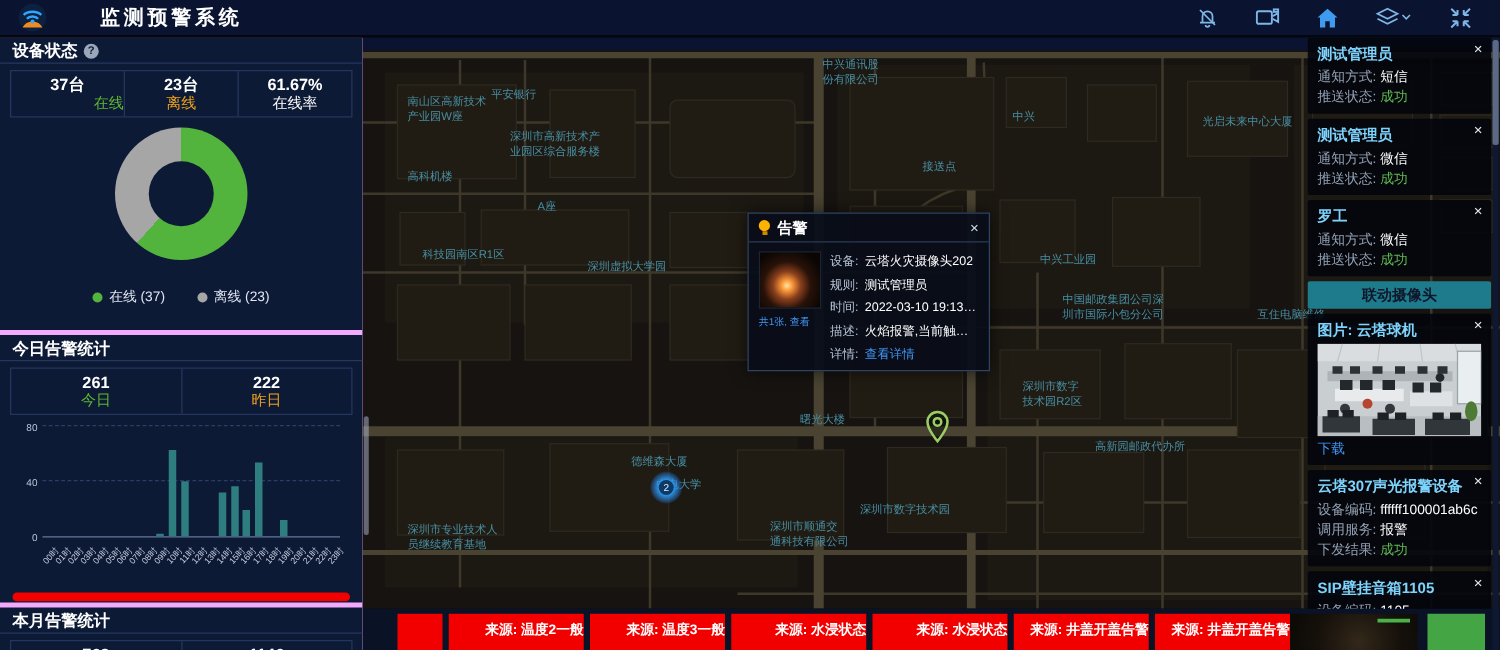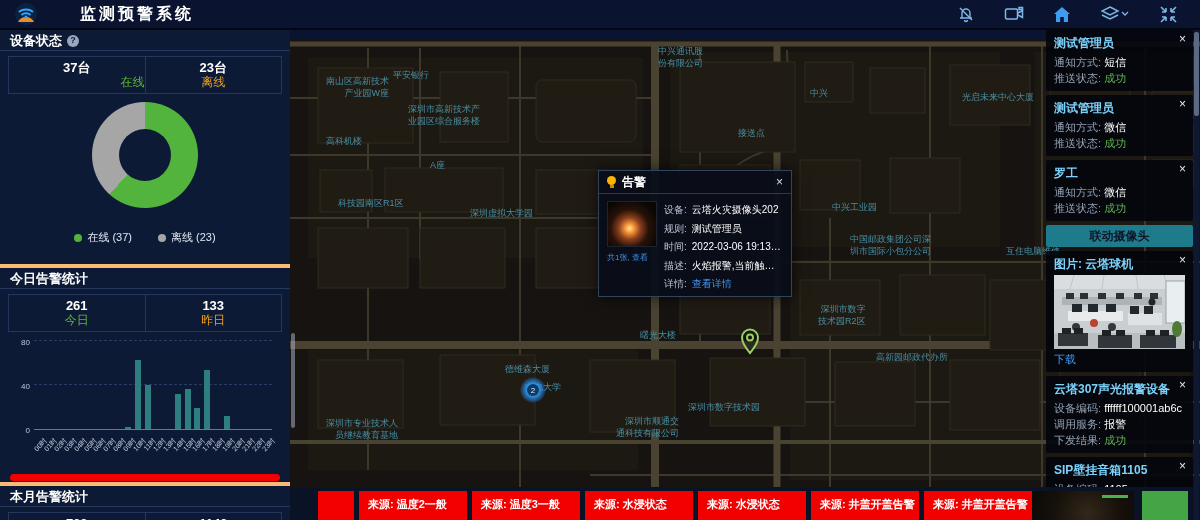--- a/index.html
+++ b/index.html
@@ -10,21 +10,21 @@
   
   .top-header{position:absolute;left:0;top:0;width:1200px;height:30px;background:#0a1430;
               border-bottom:2px solid #040710;display:flex;align-items:center;z-index:40;}
   .logo{margin-left:14px;width:24px;height:24px;}
   .app-title{margin-left:42px;font-size:16px;font-weight:bold;letter-spacing:3px;color:#fff;}
   .hdr-icons{margin-left:auto;margin-right:22px;display:flex;align-items:center;gap:28px;}
   .hdr-ic{width:20px;height:18px;display:inline-flex;align-items:center;justify-content:center;cursor:pointer;}
   .hdr-ic svg{display:block;}
 
   
-  .left-panel{position:absolute;left:0;top:30px;width:290px;height:490px;background:#fdba74;z-index:30;overflow:hidden;}
+  .left-panel{position:absolute;left:0;top:30px;width:290px;height:490px;background:#f0abfc;z-index:30;overflow:hidden;}
   .sec{position:absolute;left:0;right:0;background:#0d1a36;}
   .sec-device{top:0;height:234px;}
   .sec-today{top:238px;height:214px;}
   .sec-month{top:456px;height:34px;}
   .sec-header{height:21px;line-height:21px;padding:1px 10px 0;font-size:13px;font-weight:bold;color:#fff;
               border-bottom:1px solid #26375e;display:flex;align-items:center;gap:5px;}
   .help-ic{width:12px;height:12px;border-radius:50%;background:#9aa7bb;color:#0d1a36;font-size:9px;font-weight:bold;
            display:inline-flex;align-items:center;justify-content:center;}
   .stat-table{display:flex;margin:5px 8px 0;border:1px solid #24365e;}
   .stat-cell{flex:1;text-align:center;padding:3px 0 4px;border-left:1px solid #24365e;}
@@ -48,21 +48,21 @@
   .bar-xlabel{position:absolute;top:2px;width:26px;text-align:right;font-size:7px;color:#c6cede;
               transform:rotate(-48deg);transform-origin:100% 0;}
   .red-progress{height:7px;margin:2px 10px 0;border-radius:4px;background:#f20000;}
   .proc-legend{display:flex;justify-content:space-between;margin:5px 10px 0;font-size:11px;color:#e6ecf5;}
 
   .month-table{display:flex;margin:5px 8px 0;border:1px solid #24365e;}
   .month-table .stat-cell{padding:3px 0 10px;}
 
   
   .map{position:absolute;left:290px;top:30px;width:910px;height:457px;background:#161310;overflow:hidden;z-index:1;}
-  .map-label{position:absolute;font-size:9px;line-height:1.3;color:#478ea3;white-space:pre-line;z-index:3;text-align:right;}
+  .map-label{position:absolute;font-size:9px;line-height:1.3;color:#478ea3;white-space:pre-line;z-index:3;}
   .cluster{position:absolute;left:230px;top:347px;width:26px;height:26px;z-index:4;border-radius:50%;
            background:radial-gradient(circle,#b5e4ff 0%,#2f9bf0 30%,rgba(33,130,243,.35) 62%,rgba(33,130,243,0) 72%);}
   .cluster-core{position:absolute;left:7px;top:7px;width:12px;height:12px;border-radius:50%;background:#0d3a66;
                 color:#dff1ff;font-size:8px;display:flex;align-items:center;justify-content:center;}
   .pin{position:absolute;left:450px;top:298px;z-index:4;}
 
   
   .popup{position:absolute;left:308px;top:140px;width:194px;height:127px;z-index:10;
          background:rgba(8,13,24,0.94);border:1px solid #31435f;box-shadow:0 0 14px rgba(0,0,0,.65);}
   .popup-hd{height:23px;display:flex;align-items:center;padding:0 8px;border-bottom:1px solid #2a3a55;}
@@ -91,21 +91,21 @@
   .row-label{color:#93a1b4;}
   .row-value{color:#fff;}
   .val-ok{color:#5fba51;}
   .card-x{position:absolute;top:3px;right:7px;font-size:12px;color:#e4ebf5;cursor:pointer;line-height:12px;}
   .teal-hd{flex:none;height:22px;line-height:22px;background:#1e7b8c;border-radius:2px;text-align:center;
            font-size:12px;font-weight:bold;color:#0f172a;}
   .cam-img{width:131px;height:74px;margin:2px 0 3px;display:block;}
   .dl-link{font-size:11px;color:#3f96f5;cursor:pointer;line-height:15px;}
 
   
-  .bottom-strip{position:absolute;left:290px;top:487px;width:910px;height:33px;background:#0a1226;z-index:25;overflow:hidden;}
+  .bottom-strip{position:absolute;left:290px;top:487px;width:910px;height:33px;background:#0a1226;z-index:25;overflow:hidden;text-align:right;}
   .alarm-tile{position:absolute;top:4px;height:32px;background:#f20000;color:#fff;font-size:11px;font-weight:bold;
               line-height:26px;padding-left:9px;white-space:nowrap;overflow:hidden;cursor:pointer;}
   .strip-thumb-dark{position:absolute;left:740px;top:4px;width:104px;height:32px;cursor:pointer;
       background:radial-gradient(circle at 55% 70%,#33281a 0,#15100a 55%,#0b0906 100%);}
   .strip-thumb-dark:after{content:"";position:absolute;right:6px;top:4px;width:26px;height:3px;background:#49b349;}
   .strip-thumb-green{position:absolute;left:852px;top:4px;width:46px;height:32px;background:#44a544;cursor:pointer;}
 
   
   .right-scrollbar{position:absolute;left:1194px;top:30px;width:5px;height:490px;background:#0e1830;z-index:45;}
   .right-scrollbar .thumb{position:absolute;left:0;top:2px;width:5px;height:84px;border-radius:2px;background:#5a6a85;}
@@ -175,20 +175,24 @@
       </div>
       <div class="stat-table" id="device-stats">
           <div class="stat-cell">
             <div class="stat-value">37台</div>
             <div class="stat-label" style="color: rgb(94, 184, 50); text-align: right;">在线</div>
           </div>
           <div class="stat-cell">
             <div class="stat-value">23台</div>
             <div class="stat-label" style="color: rgb(240, 162, 26);">离线</div>
           </div>
+          <div class="stat-cell">
+            <div class="stat-value">61.67%</div>
+            <div class="stat-label" style="color: rgb(255, 255, 255);">在线率</div>
+          </div>
         </div>
       <div class="donut-wrap">
         <div class="donut" id="donut" style="background: conic-gradient(rgb(82, 180, 60) 0deg, rgb(82, 180, 60) 222deg, rgb(166, 166, 166) 222deg, rgb(166, 166, 166) 360deg);"></div>
         <div class="donut-hole"></div>
       </div>
       <div class="legend-row" id="donut-legend">
           <div class="legend-item">
             <span class="legend-dot" style="background: rgb(82, 180, 60);"></span>
             <span>在线 (37)</span>
           </div>
@@ -202,21 +206,21 @@
     <div class="sec sec-today">
       <div class="sec-header">
         <span>今日告警统计</span>
       </div>
       <div class="stat-table" id="today-stats">
           <div class="stat-cell">
             <div class="stat-value">261</div>
             <div class="stat-label" style="color: rgb(94, 184, 50);">今日</div>
           </div>
           <div class="stat-cell">
-            <div class="stat-value">133</div>
+            <div class="stat-value">222</div>
             <div class="stat-label" style="color: rgb(240, 162, 26);">昨日</div>
           </div>
         </div>
       <div class="bar-chart" id="bar-chart">
         <div class="bc-plot" id="bar-plot">
             <div class="gl" style="bottom: 44px;"></div>
             <div class="gl" style="bottom: 88px;"></div>
             <div class="bar" style="left: 91.1px; height: 2.2px; background: rgb(46, 125, 127);"></div>
             <div class="bar" style="left: 101px; height: 69.3px; background: rgb(46, 125, 127);"></div>
             <div class="bar" style="left: 110.9px; height: 44px; background: rgb(46, 125, 127);"></div>
@@ -417,21 +421,21 @@
             <div class="p-row">
               <span class="p-label">设备:</span>
               <span class="p-value">云塔火灾摄像头202</span>
             </div>
             <div class="p-row">
               <span class="p-label">规则:</span>
               <span class="p-value">测试管理员</span>
             </div>
             <div class="p-row">
               <span class="p-label">时间:</span>
-              <span class="p-value">2022-03-06 19:13:07</span>
+              <span class="p-value">2022-03-10 19:13:07</span>
             </div>
             <div class="p-row">
               <span class="p-label">描述:</span>
               <span class="p-value">火焰报警,当前触发值为...</span>
             </div>
             <div class="p-row">
               <span class="p-label">详情:</span>
               <span class="p-link">查看详情</span>
             </div>
           </div>

